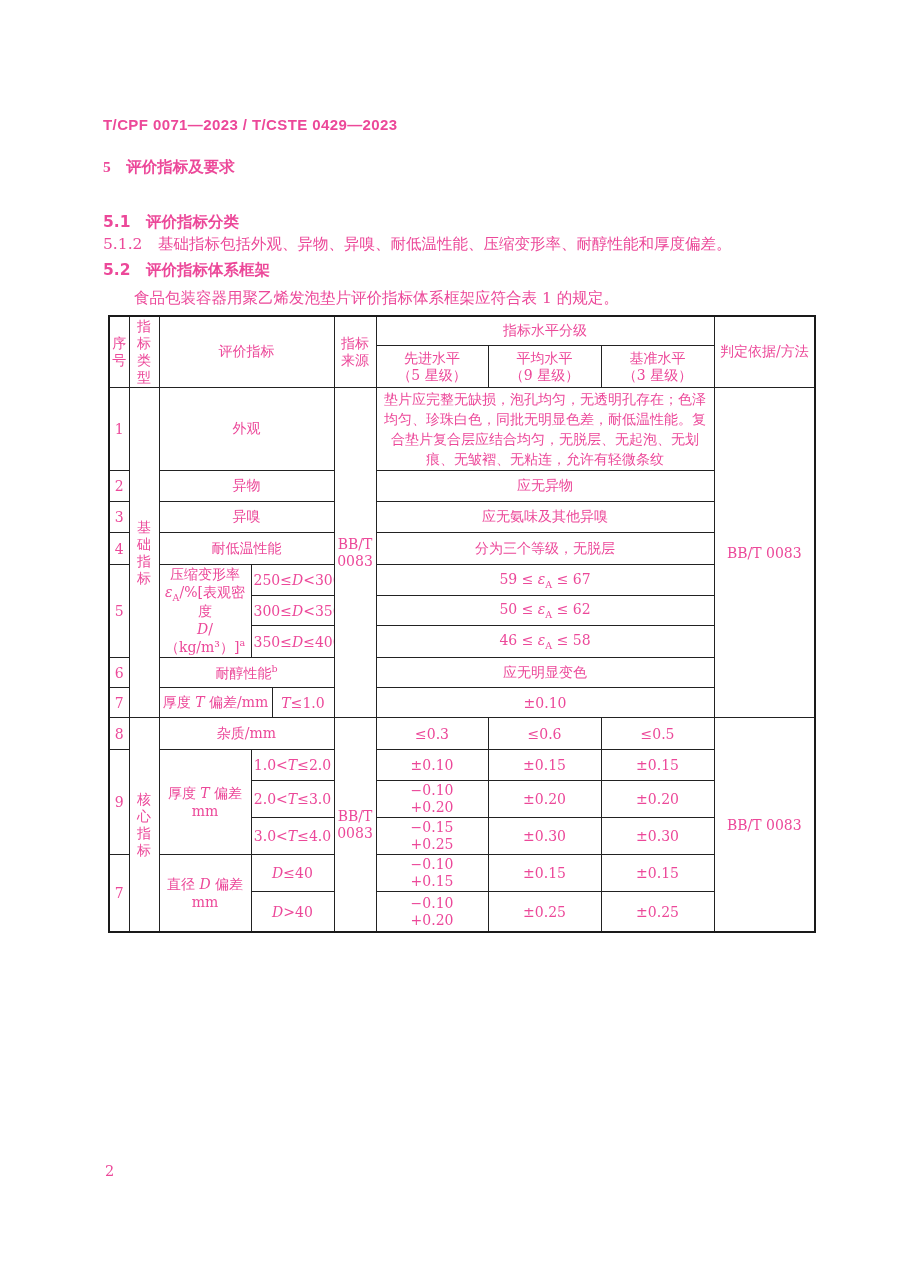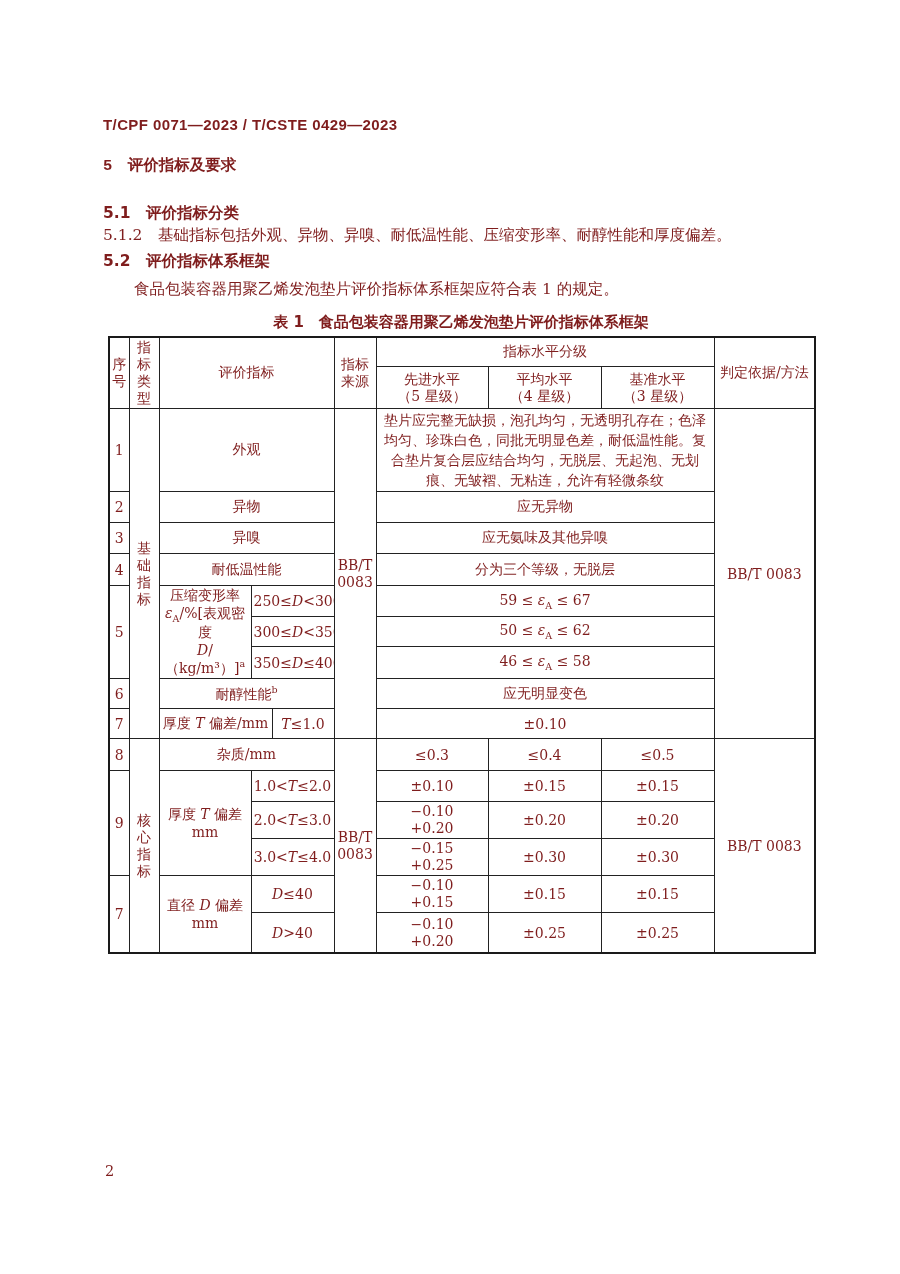--- a/index.html
+++ b/index.html
@@ -1,23 +1,23 @@
 <!DOCTYPE html>
 <html><head>
 <meta charset="utf-8">
 <style>
   html,body{margin:0;padding:0;background:#ffffff;}
-  .page{position:relative;width:900px;height:1274px;background:#ffffff;color:#7f1d1d;
+  .page{position:relative;width:900px;height:1274px;background:#ffffff;color:#ec4899;
         font-family:"DejaVu Serif","Liberation Serif",serif;overflow:hidden;}
   .content{position:absolute;left:103px;top:116px;width:694px;}
   .doc-header{font-family:"Liberation Sans","DejaVu Sans",sans-serif;font-weight:600;
               font-size:15px;letter-spacing:.4px;height:18px;white-space:nowrap;}
-  .h-sec{margin:23px 0 0;font-family:Liberation Mono, monospace;
+  .h-sec{margin:23px 0 0;font-family:Liberation Serif, serif;
          font-weight:700;font-size:15.5px;line-height:19px;}
-  .h-sub{margin:28px 0 0;font-family:"DejaVu Sans","Liberation Sans",sans-serif;
+  .h-sub{margin:37px 0 0;font-family:"DejaVu Sans","Liberation Sans",sans-serif;
          font-weight:700;font-size:15.5px;line-height:19px;}
   .para{margin:6px 0 0;font-size:15.5px;line-height:25px;text-align:justify;}
   .para.flat{margin:0;}
   .para.indent{text-indent:31px;}
   .tbl-title{margin:11px 0 0 5px;width:706px;text-align:center;
              font-family:"DejaVu Sans","Liberation Sans",sans-serif;
              font-weight:700;font-size:15px;line-height:19px;}
   table.frame{margin:4px 0 0 5px;width:706px;border-collapse:collapse;table-layout:fixed;
               border:2px solid #1a1a1a;}
   table.frame td{border:1px solid #222;text-align:center;vertical-align:middle;
@@ -44,21 +44,20 @@
     <div class="doc-header">T/CPF 0071—2023 / T/CSTE 0429—2023</div>
 
     <div class="h-sec">5　评价指标及要求</div>
     <div class="h-sub">5.1　评价指标分类</div>
 
     <p class="para flat">5.1.2　基础指标包括外观、异物、异嗅、耐低温性能、压缩变形率、耐醇性能和厚度偏差。</p>
 
     <div class="h-sub" style="margin-top:4px;">5.2　评价指标体系框架</div>
     <p class="para indent">食品包装容器用聚乙烯发泡垫片评价指标体系框架应符合表 1 的规定。</p>
 
-    <div class="tbl-title">表 1　食品包装容器用聚乙烯发泡垫片评价指标体系框架</div>
 
     <table class="frame">
       <colgroup>
         <col style="width:20px">
           <col style="width:30px">
           <col style="width:92px">
         <col style="width:21px">
           <col style="width:62px">
           <col style="width:42px">
         <col style="width:112px">
@@ -76,21 +75,21 @@
         <td rowspan="2" colspan="3" class="hb">评价指标</td>
         <td rowspan="2" class="pre hb">指标
 来源</td>
         <td colspan="3">指标水平分级</td>
         <td rowspan="2" class="hb basis-h">判定依据/方法</td>
       </tr>
       <tr style="height:41px">
         <td class="pre hb">先进水平
 （5 星级）</td>
         <td class="pre hb">平均水平
-（4 星级）</td>
+（9 星级）</td>
         <td class="pre hb">基准水平
 （3 星级）</td>
       </tr>
 
       <tr style="height:83px">
         <td class="st">1</td>
         <td rowspan="9" class="pre st">基础
 指标</td>
         <td colspan="3" class="st">外观</td>
         <td rowspan="9" class="pre st">BB/T
@@ -140,21 +139,21 @@
       </tr>
 
       <tr style="height:32px">
         <td class="st">8</td>
         <td rowspan="6" class="pre st">核心
 指标</td>
         <td colspan="3" class="st">杂质/mm</td>
         <td rowspan="6" class="pre st">BB/T
 0083</td>
         <td class="st">≤0.3</td>
-        <td class="st">≤0.4</td>
+        <td class="st">≤0.6</td>
         <td class="st">≤0.5</td>
         <td rowspan="6" class="st">BB/T 0083</td>
       </tr>
       <tr style="height:31px">
         <td rowspan="3">9</td>
         <td rowspan="3">厚度 <i>T</i> 偏差<br>mm</td>
         <td colspan="2" class="cond">1.0&lt;<i>T</i>≤2.0</td>
         <td>±0.10</td>
         <td>±0.15</td>
         <td>±0.15</td>

